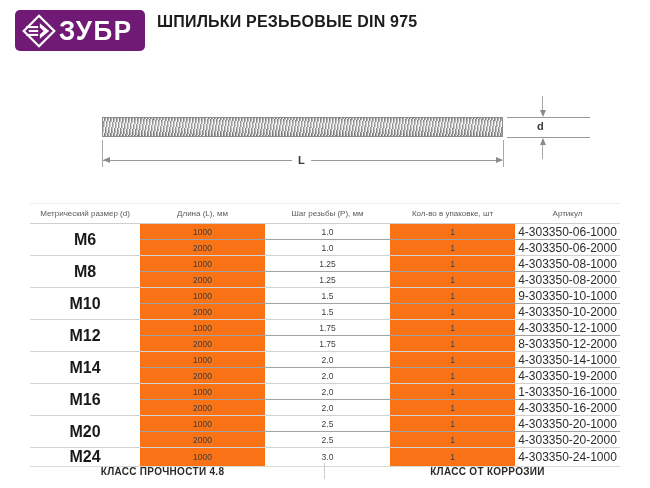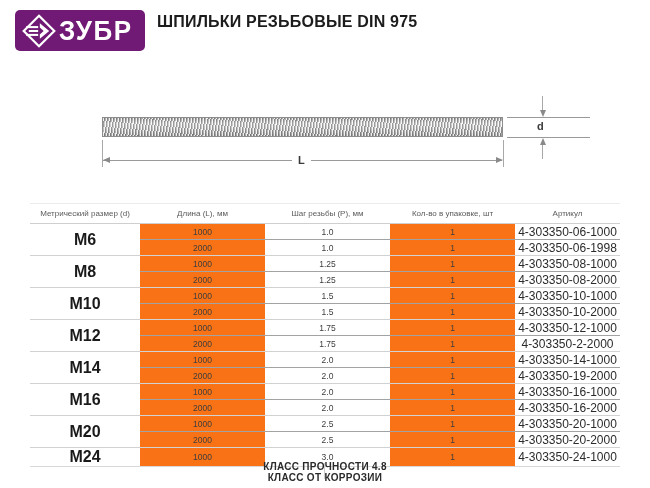--- a/index.html
+++ b/index.html
@@ -66,21 +66,21 @@
     height:15px; font-size:8.5px; color:#3d3d3d; text-align:center;
     vertical-align:middle; padding:0; white-space:nowrap;
   }
   .spec-table td.shade { background:#f97316; }
   .spec-table td.size-cell { font-size:16px; font-weight:bold; color:#1a1a1a; background:#ffffff; }
   .spec-table td.article-cell { font-size:12px; color:#2b2b2b; }
   .spec-table tr.group-first td { border-top:1px solid #d2d2d2; }
   .spec-table tr.group-inner td { border-top:1px solid #a3a3a3;text-align:center; }
 
   
-  .footer { position:absolute; left:0; top:461px; width:650px; height:20px; display:flex; align-items:center;flex-direction:column; }
+  .footer { position:absolute; left:0; top:461px; width:650px; height:20px; display:flex; align-items:center; }
   .footer-cell {
     width:325px; text-align:center; font-size:10px; font-weight:bold;
     color:#2a2a2a; letter-spacing:0.3px;
   }
   .footer-divider { position:absolute; left:324px; top:2px; height:16px; border-left:1px solid #cccccc; }
 </style>
 </head>
 <body>
 
 <div class="page">
@@ -139,80 +139,80 @@
           <td rowspan="2" class="size-cell">М6</td>
           <td class="shade">1000</td>
           <td>1.0</td>
           <td class="shade">1</td>
           <td class="article-cell">4-303350-06-1000</td>
         </tr>
         <tr class="group-inner">
           <td class="shade">2000</td>
           <td>1.0</td>
           <td class="shade">1</td>
-          <td class="article-cell">4-303350-06-1998</td>
+          <td class="article-cell">4-303350-06-2000</td>
         </tr>
         <tr class="group-first">
           <td rowspan="2" class="size-cell">М8</td>
           <td class="shade">1000</td>
           <td>1.25</td>
           <td class="shade">1</td>
           <td class="article-cell">4-303350-08-1000</td>
         </tr>
         <tr class="group-inner">
           <td class="shade">2000</td>
           <td>1.25</td>
           <td class="shade">1</td>
           <td class="article-cell">4-303350-08-2000</td>
         </tr>
         <tr class="group-first">
           <td rowspan="2" class="size-cell">М10</td>
           <td class="shade">1000</td>
           <td>1.5</td>
           <td class="shade">1</td>
-          <td class="article-cell">4-303350-10-1000</td>
+          <td class="article-cell">9-303350-10-1000</td>
         </tr>
         <tr class="group-inner">
           <td class="shade">2000</td>
           <td>1.5</td>
           <td class="shade">1</td>
           <td class="article-cell">4-303350-10-2000</td>
         </tr>
         <tr class="group-first">
           <td rowspan="2" class="size-cell">М12</td>
           <td class="shade">1000</td>
           <td>1.75</td>
           <td class="shade">1</td>
           <td class="article-cell">4-303350-12-1000</td>
         </tr>
         <tr class="group-inner">
           <td class="shade">2000</td>
           <td>1.75</td>
           <td class="shade">1</td>
-          <td class="article-cell">4-303350-2-2000</td>
+          <td class="article-cell">8-303350-12-2000</td>
         </tr>
         <tr class="group-first">
           <td rowspan="2" class="size-cell">М14</td>
           <td class="shade">1000</td>
           <td>2.0</td>
           <td class="shade">1</td>
           <td class="article-cell">4-303350-14-1000</td>
         </tr>
         <tr class="group-inner">
           <td class="shade">2000</td>
           <td>2.0</td>
           <td class="shade">1</td>
           <td class="article-cell">4-303350-19-2000</td>
         </tr>
         <tr class="group-first">
           <td rowspan="2" class="size-cell">М16</td>
           <td class="shade">1000</td>
           <td>2.0</td>
           <td class="shade">1</td>
-          <td class="article-cell">4-303350-16-1000</td>
+          <td class="article-cell">1-303350-16-1000</td>
         </tr>
         <tr class="group-inner">
           <td class="shade">2000</td>
           <td>2.0</td>
           <td class="shade">1</td>
           <td class="article-cell">4-303350-16-2000</td>
         </tr>
         <tr class="group-first">
           <td rowspan="2" class="size-cell">М20</td>
           <td class="shade">1000</td>

